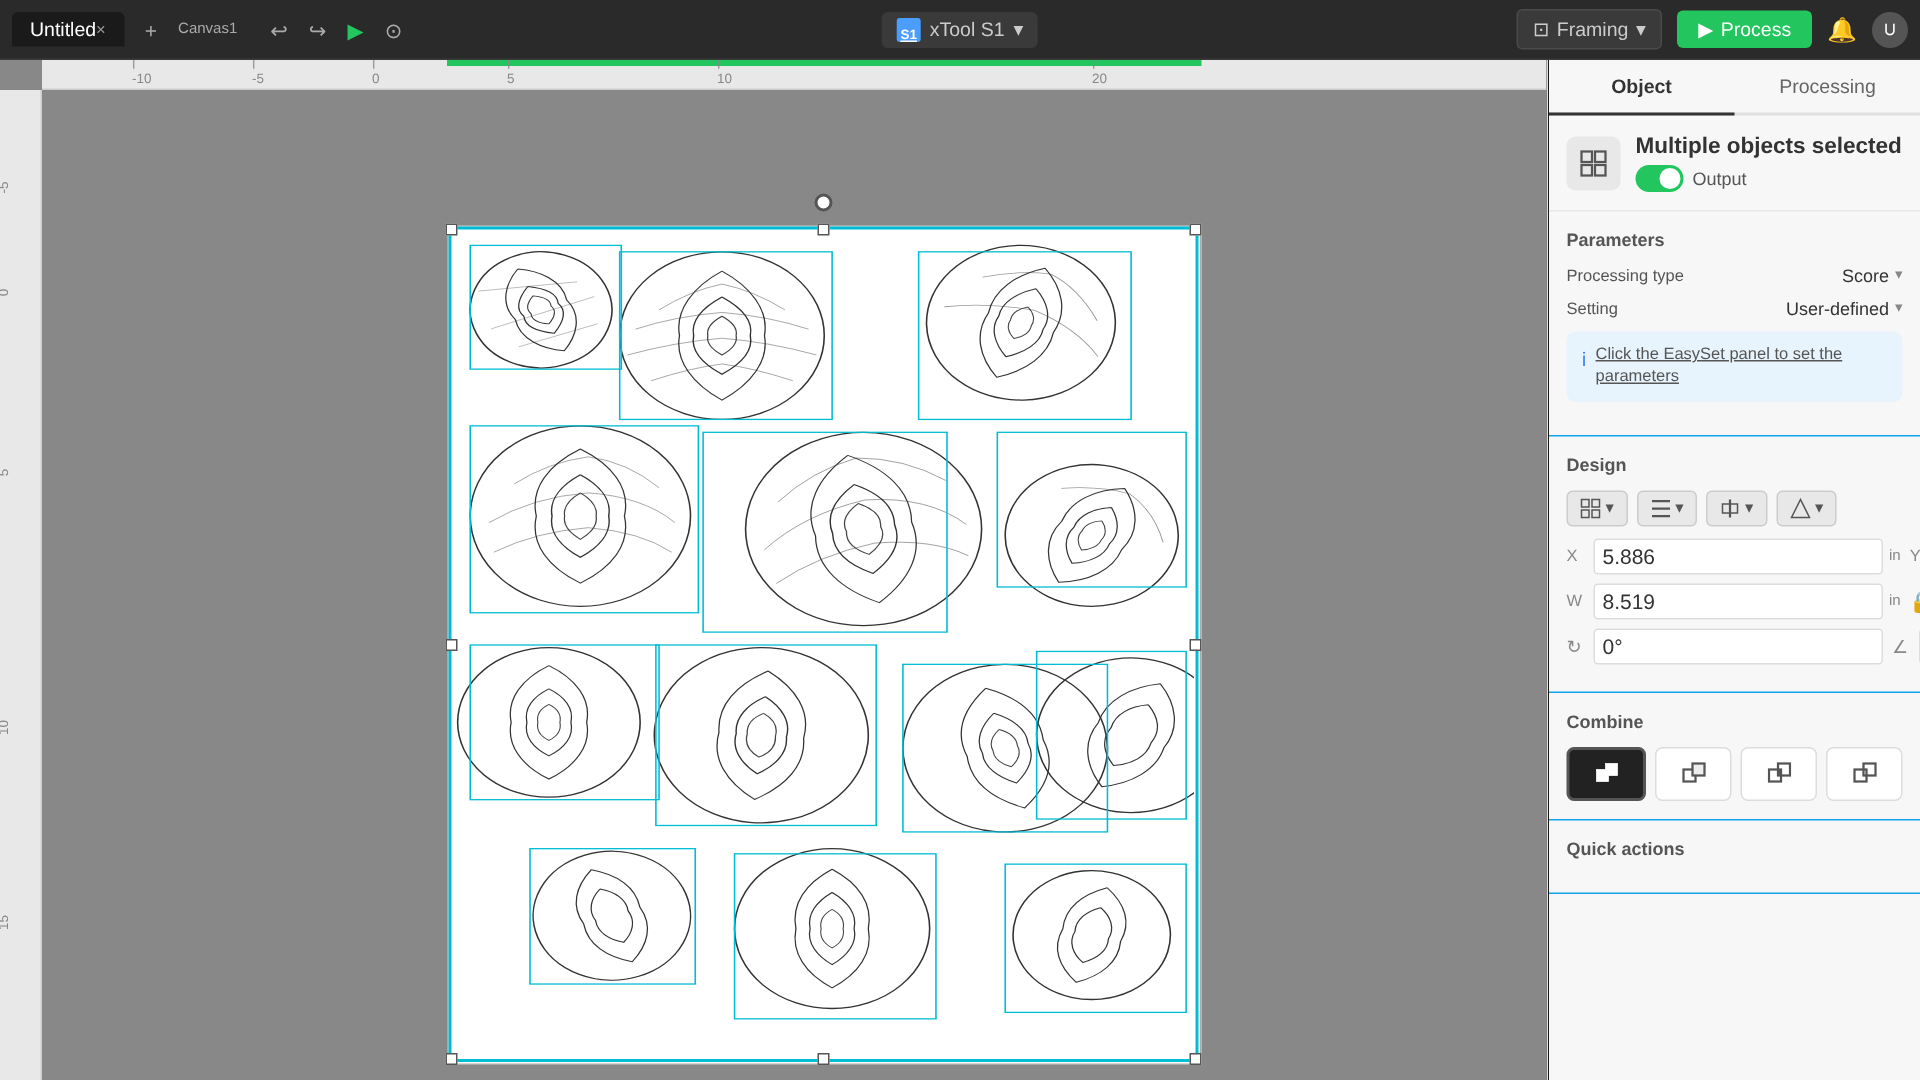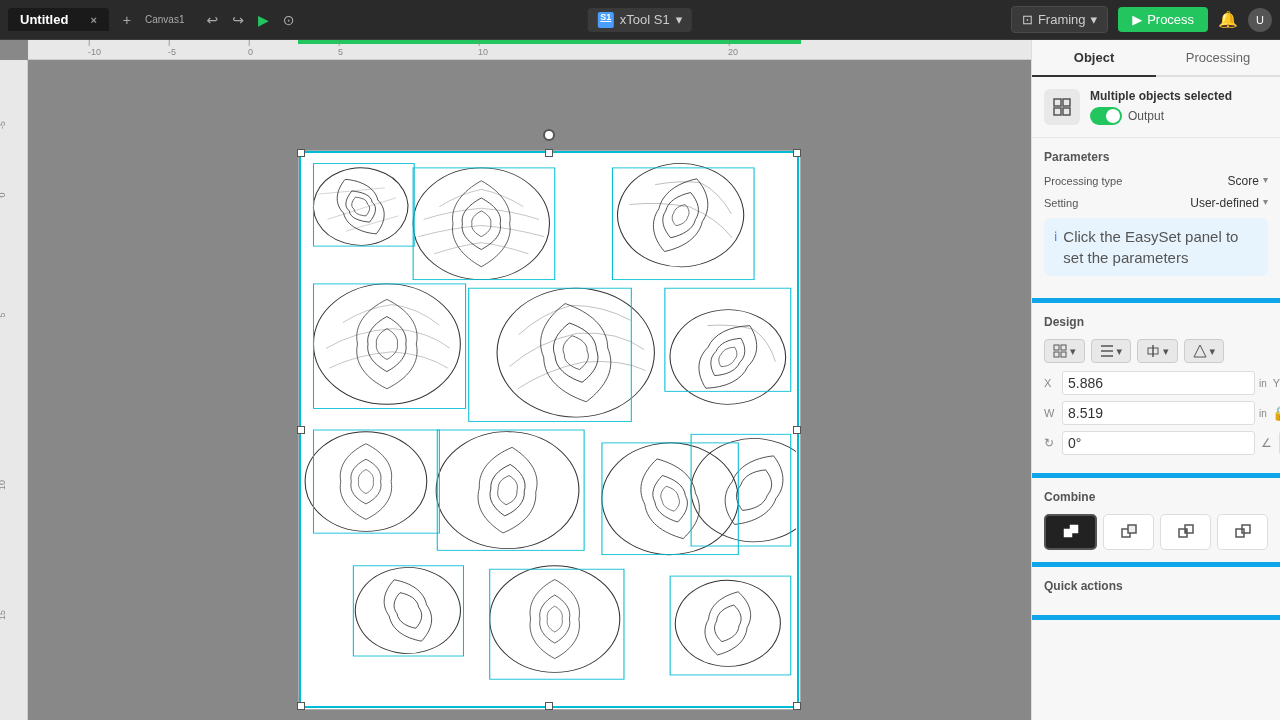--- a/index.html
+++ b/index.html
@@ -4,33 +4,33 @@
   <style>
     * { box-sizing: border-box; margin: 0; padding: 0; }
     body { font-family: -apple-system, BlinkMacSystemFont, 'Segoe UI', sans-serif; background: #1a1a1a; color: #333; overflow: hidden; width: 1280px; height: 720px; }
 
     
     .topbar {
       display: flex; align-items: center; background: #2a2a2a; height: 40px;
       border-bottom: 1px solid #3a3a3a; padding: 0 8px; gap: 8px;
     }
     .tab {
-      display: flex; align-items: center; gap: 22px; padding: 4px 12px;
-      background: #3a3a3a; border-radius: 4px 4px 0 0; font-size: 13px; color: #ccc; cursor: pointer; font-weight: bold;
+      display: flex; align-items: center; gap: 0; padding: 4px 12px;
+      background: #3a3a3a; border-radius: 4px 4px 0 0; font-size: 13px; color: #ccc; cursor: pointer;
     }
     .tab.active { background: #1a1a1a; color: #fff; }
     .tab-close { color: #999; font-size: 11px; cursor: pointer; }
     .tab-add { background: transparent; color: #888; border: none; font-size: 16px; cursor: pointer; padding: 2px 6px; }
     .toolbar-spacer { flex: 1; }
     .topbar-center { display: flex; align-items: center; gap: 8px; position: absolute; left: 50%; transform: translateX(-50%); }
     .device-selector {
       display: flex; align-items: center; gap: 6px; background: #3a3a3a;
       border-radius: 4px; padding: 4px 10px; color: #ccc; font-size: 13px; cursor: pointer;
     }
-    .device-icon { width: 16px; height: 16px; background: #4a9eff; border-radius: 2px; display: flex; align-items: flex-start; justify-content: center; font-size: 9px; color: white; font-weight: bold; text-decoration: underline; }
+    .device-icon { width: 16px; height: 16px; background: #4a9eff; border-radius: 2px; display: flex; align-items: flex-end; justify-content: center; font-size: 9px; color: white; font-weight: bold; text-decoration: underline; }
     .process-btn {
       background: #22c55e; color: white; border: none; border-radius: 4px;
       padding: 5px 14px; font-size: 13px; cursor: pointer; display: flex; align-items: center; gap: 5px; font-weight: 500;
     }
     .framing-btn {
       display: flex; align-items: center; gap: 5px; background: #3a3a3a;
       border-radius: 4px; padding: 5px 10px; color: #ccc; font-size: 13px; cursor: pointer; border: 1px solid #4a4a4a;
     }
     .topbar-right { display: flex; align-items: center; gap: 10px; margin-left: auto; }
     .undo-redo { display: flex; gap: 2px; }
@@ -70,42 +70,42 @@
     .right-panel {
       width: 249px; background: #f7f7f7; border-left: 1px solid #ddd;
       display: flex; flex-direction: column; overflow-y: auto;
     }
     .panel-tabs { display: flex; border-bottom: 2px solid #e0e0e0; background: #f7f7f7; }
     .panel-tab {
       flex: 1; text-align: center; padding: 10px 0; font-size: 13px;
       cursor: pointer; color: #666; border-bottom: 2px solid transparent; margin-bottom: -2px;
     }
     .panel-tab.active { color: #333; font-weight: 600; border-bottom: 2px solid #333; }
-    .panel-section { padding: 12px; border-bottom: 5px solid #0ea5e9; }
+    .panel-section { padding: 12px; border-bottom: 1px solid #0ea5e9; }
     .section-title { font-size: 12px; font-weight: 600; color: #555; margin-bottom: 10px; text-transform: none; }
 
     
     .obj-header { display: flex; align-items: center; gap: 10px; padding: 12px; border-bottom: 1px solid #e8e8e8; }
     .obj-icon { width: 36px; height: 36px; background: #e8e8e8; border-radius: 6px; display: flex; align-items: center; justify-content: center; font-size: 16px; }
-    .obj-title { font-size: 12px; font-weight: 600; color: #333; }
+    .obj-title { font-size: 15px; font-weight: 600; color: #333; }
     .obj-subtitle { display: flex; align-items: center; gap: 6px; margin-top: 4px; }
     .toggle { width: 32px; height: 18px; background: #22c55e; border-radius: 9px; position: relative; cursor: pointer; }
     .toggle::after { content: ''; position: absolute; width: 14px; height: 14px; background: white; border-radius: 50%; top: 2px; right: 2px; }
     .output-label { font-size: 12px; color: #555; }
 
     
     .param-row { display: flex; align-items: center; justify-content: space-between; margin-bottom: 8px; }
     .param-label { font-size: 11px; color: #555; }
     .param-value { font-size: 12px; color: #333; display: flex; gap: 4px; }
     .dropdown-arrow { font-size: 10px; color: #888; }
 
     
     .info-box { background: #e8f4fd; border-radius: 6px; padding: 8px 10px; display: flex; align-items: flex-start; gap: 6px; margin-bottom: 10px; }
     .info-icon { color: #3b82f6; font-size: 13px; margin-top: 1px; }
-    .info-text { font-size: 15px; color: #555; line-height: 1.4; }
+    .info-text { font-size: 11px; color: #555; line-height: 1.4; text-decoration: underline; }
     .easyset-btn {
       width: 100%; background: white; border: 1px solid #ddd; border-radius: 5px;
       padding: 7px; font-size: 12px; color: #333; cursor: pointer; text-align: center;
     }
 
     
     .design-row { display: flex; align-items: center; gap: 6px; margin-bottom: 8px; }
     .design-btn { background: #e8e8e8; border: 1px solid #ccc; border-radius: 4px; padding: 4px 8px; font-size: 11px; cursor: pointer; color: #555; display: flex; align-items: center; gap: 3px; }
 
     

